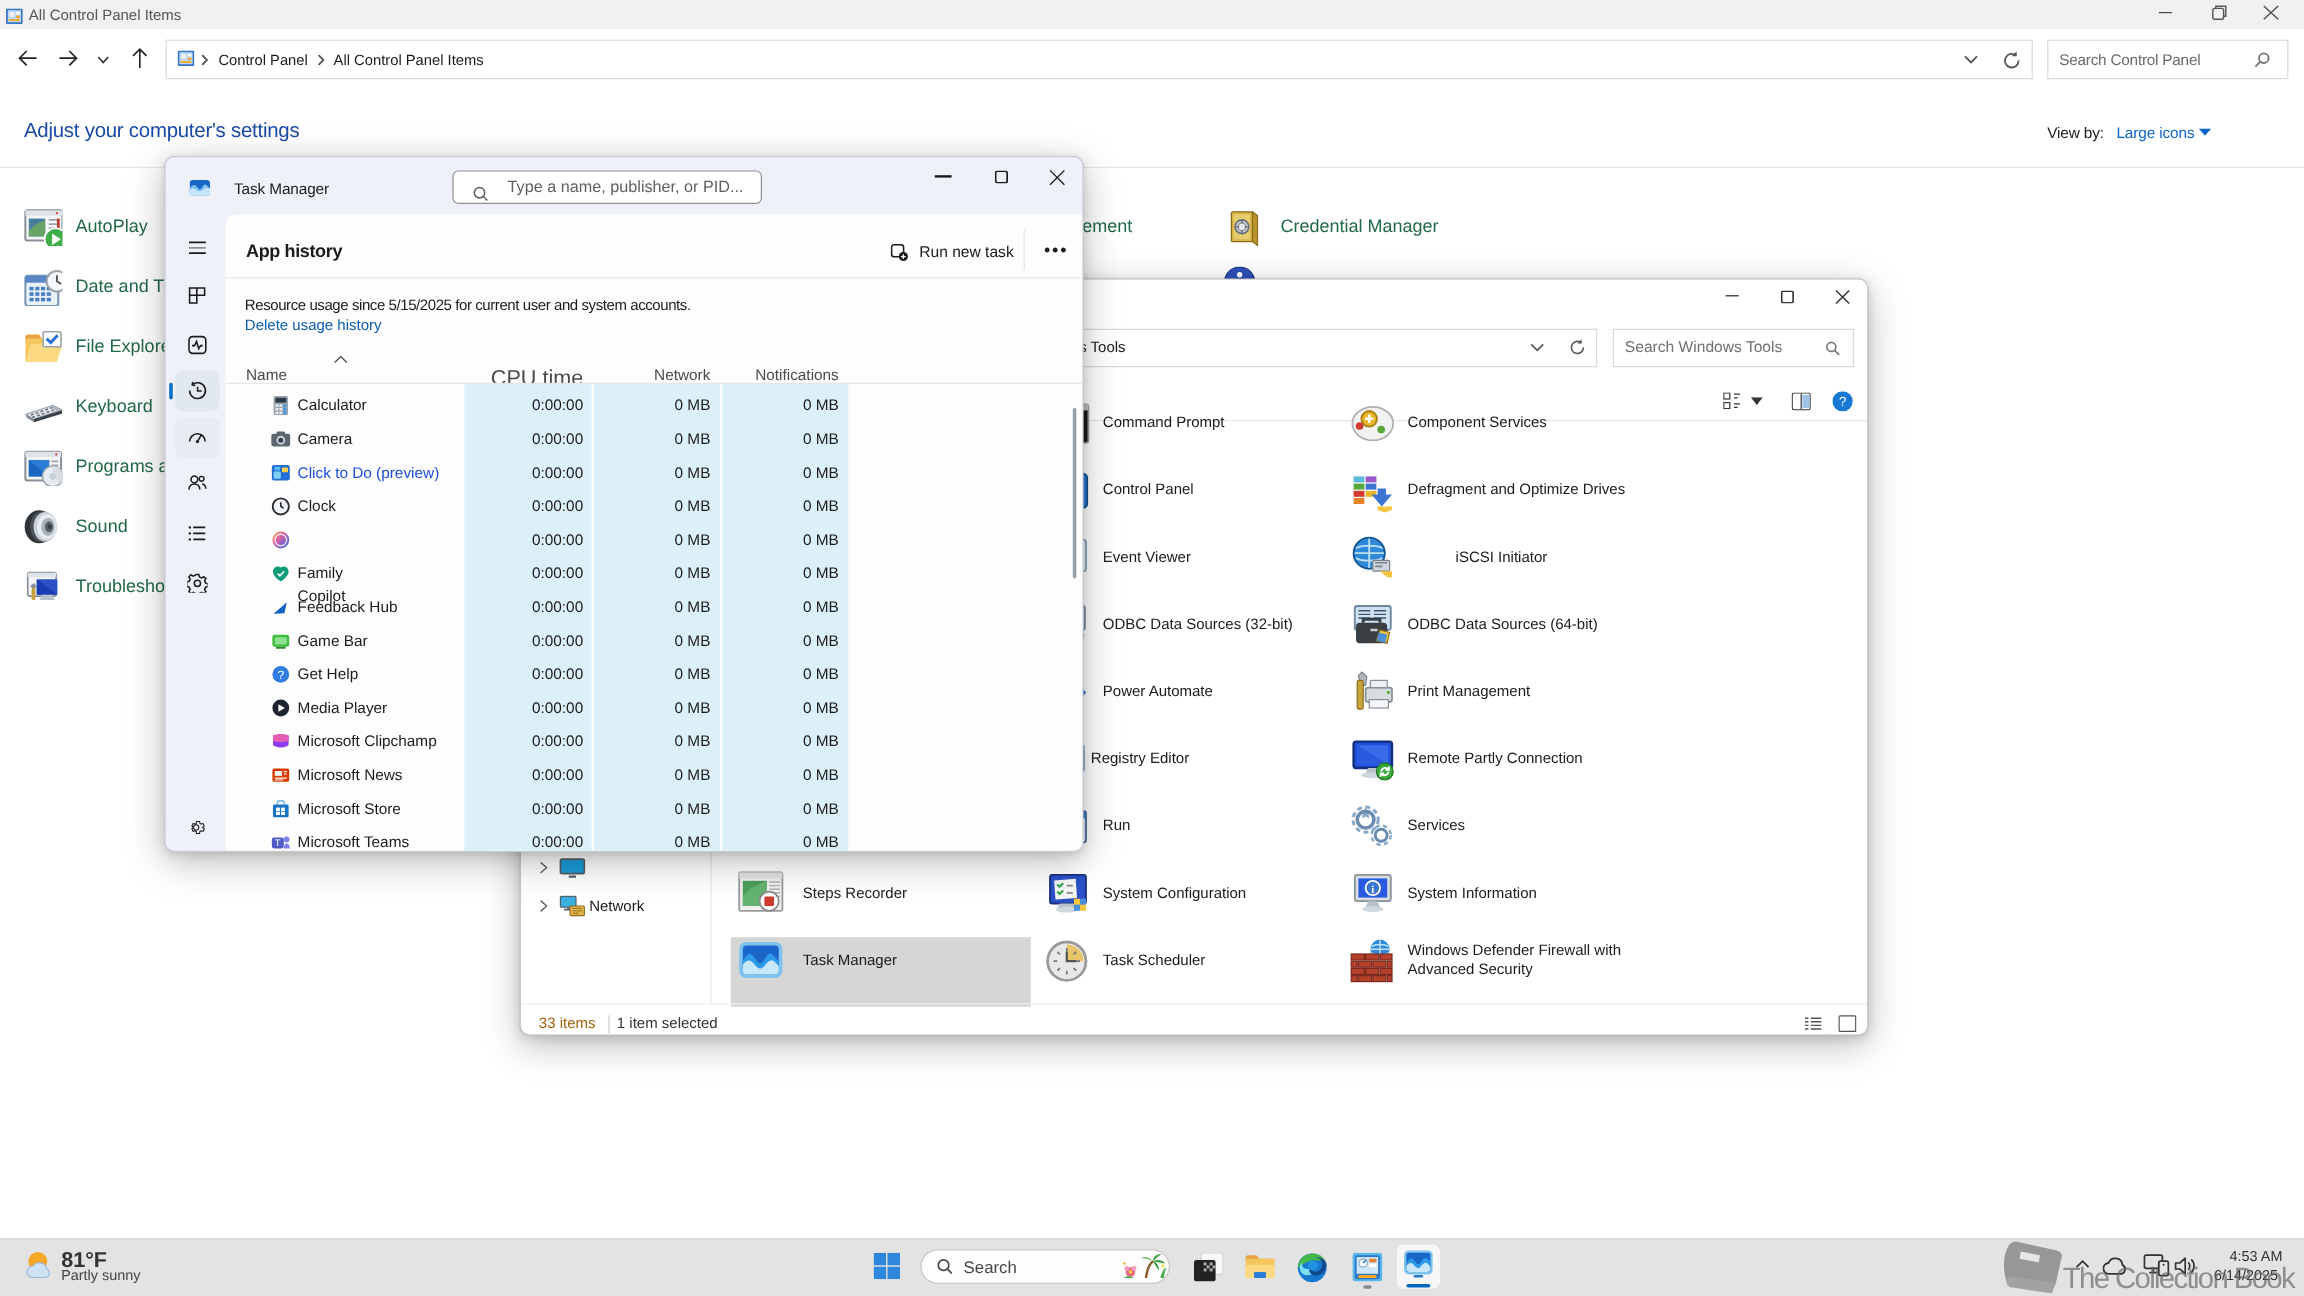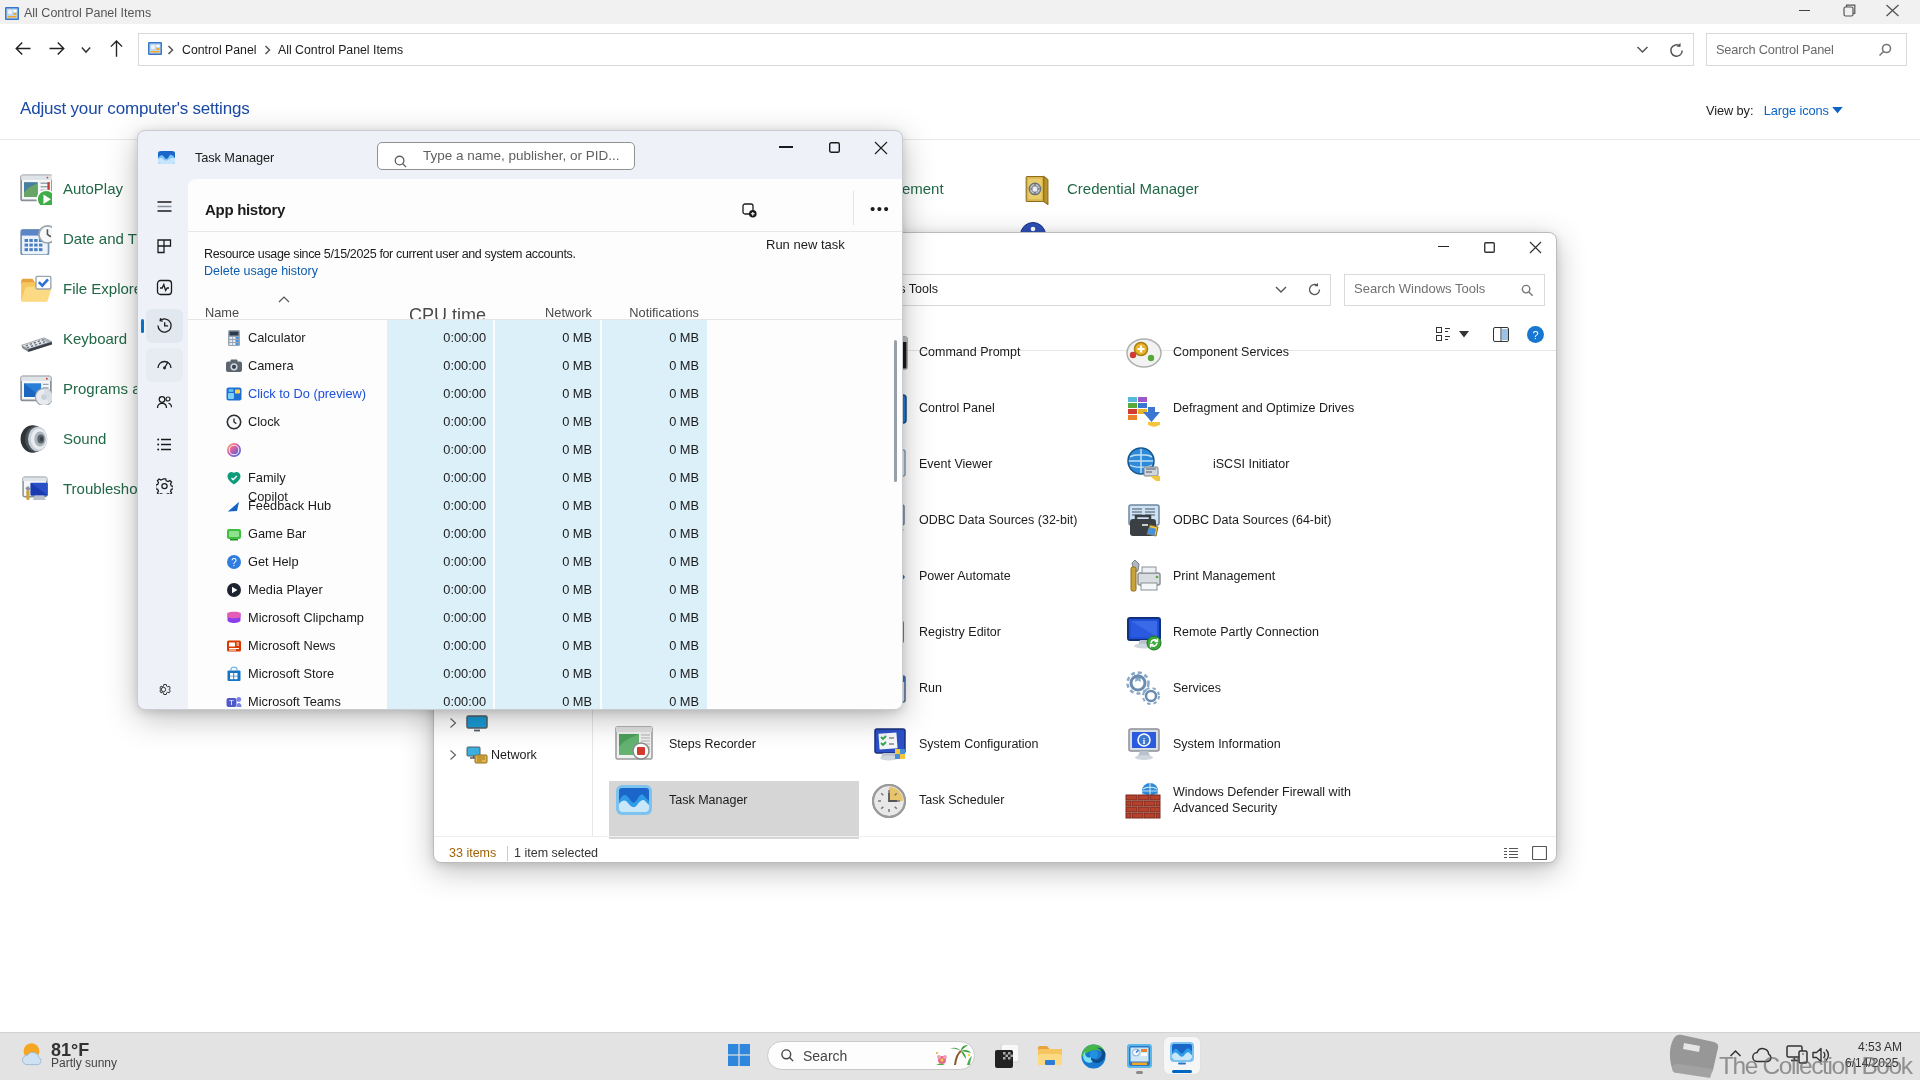--- a/index.html
+++ b/index.html
@@ -330,21 +330,21 @@
           <path d="M4 8h11l10 12-10 12H4l10-12z" fill="#4e8ee8"></path>
           <path d="M4 8h4l10 12-10 12H4l10-12z" fill="#8ab8f2"></path>
         </svg>
         <div class="wtitem" style="left:485px;top:336px;">Power Automate</div>
 <svg class="wticon" style="left:435px;top:380px" viewBox="0 0 40 40">
           <rect x="6" y="8" width="28" height="22" rx="2" fill="#74b2e8" stroke="#39648f" stroke-width="1.5"></rect>
           <rect x="10" y="4" width="20" height="8" rx="1" fill="#a8d0f0" stroke="#39648f"></rect>
           <rect x="13" y="26" width="14" height="8" fill="#e8c56a" stroke="#8a6d1d"></rect>
           <circle cx="15" cy="14" r="2.5" fill="#fff"></circle>
         </svg>
-        <div class="wtitem" style="left:485px;top:392px;text-align:right;">Registry Editor</div>
+        <div class="wtitem" style="left:475px;top:392px;text-align:right;">Registry Editor</div>
 <svg class="wticon" style="left:435px;top:436px" viewBox="0 0 40 40">
           <rect x="4" y="7" width="32" height="26" rx="2" fill="#e4eefa" stroke="#4a6e96" stroke-width="1.5"></rect>
           <rect x="4" y="7" width="32" height="6" fill="#3c73b8"></rect>
           <path d="M10 20h12M18 16l5 4-5 4" stroke="#1b5fae" stroke-width="2" fill="none"></path>
         </svg>
         <div class="wtitem" style="left:485px;top:448px;">Run</div>
 <svg class="wticon" style="left:435px;top:492px" viewBox="0 0 40 40">
           <rect x="6" y="4" width="30" height="24" rx="2" fill="#2b50c8" stroke="#1a2f7a" stroke-width="1.5"></rect>
           <rect x="10" y="8" width="18" height="16" fill="#f4f6f8" transform="rotate(-4 19 16)"></rect>
           <path d="M12 12l2 2 3-3M12 18l2 2 3-3" stroke="#2da84c" stroke-width="1.8" fill="none"></path>
@@ -560,21 +560,21 @@
           <circle cx="8.5" cy="9.1" r="2.6" fill="none" stroke="#1b1b1b" stroke-width="1.25"></circle>
         </svg>
       </div>
 
   <div class="t" style="left:67px;top:70px;font-size:15px;font-weight:bold;letter-spacing:-0.3px;color:#1b1b1b;">App history</div>
   <svg class="abs" style="left:604px;top:72px" width="15" height="15" viewBox="0 0 15 15">
         <rect x="1" y="1" width="10" height="10" rx="2" fill="none" stroke="#1b1b1b" stroke-width="1.3"></rect>
         <circle cx="10.8" cy="10.8" r="3.8" fill="#1b1b1b"></circle>
         <path d="M10.8 8.9v3.8M8.9 10.8h3.8" stroke="#fff" stroke-width="1.1"></path>
       </svg>
-<div class="t" style="left:628px;top:71px;font-size:13px;color:#1b1b1b;margin-top:35px;">Run new task</div>
+<div class="t" style="left:628px;top:71px;font-size:13px;color:#1b1b1b;">Run new task</div>
   <div class="abs" style="left:715px;top:60px;width:1px;height:34px;background:#e3e3e3;"></div>
   <div class="t" style="left:732px;top:69px;font-size:15px;color:#1b1b1b;letter-spacing:1.5px;">•••</div>
   <div class="abs" style="left:50px;top:100px;width:716px;height:1px;background:#e8e8e8;"></div>
   <div class="t" style="left:66px;top:116px;font-size:12.5px;letter-spacing:-0.35px;color:#1b1b1b;">Resource usage since 5/15/2025 for current user and system accounts.</div>
   <div class="t" style="left:66px;top:133px;font-size:12.5px;color:#0b5cad;">Delete usage history</div>
 
   <div class="t" style="left:67px;top:174px;font-size:12.8px;color:#4a4a4a;">Name</div>
   <svg class="abs" style="left:140px;top:165px" width="12" height="7" viewBox="0 0 12 7">
         <path d="M1 6l5-5 5 5" fill="none" stroke="#555" stroke-width="1.2"></path>
       </svg>

